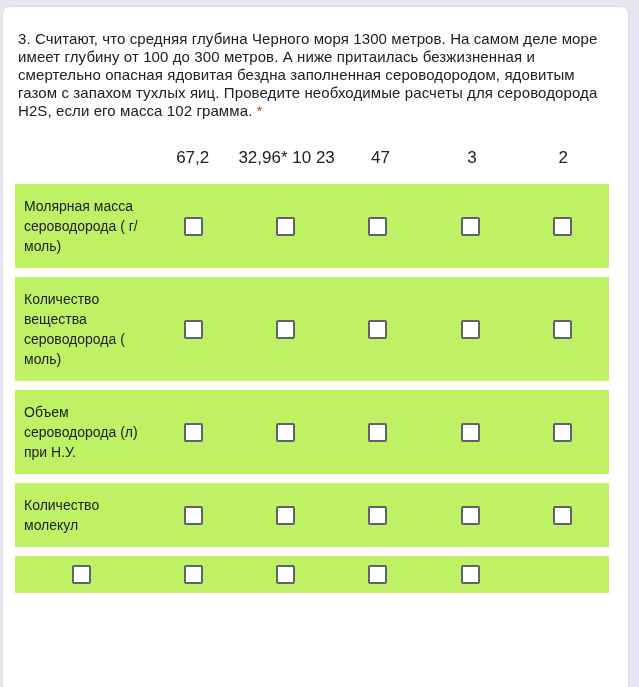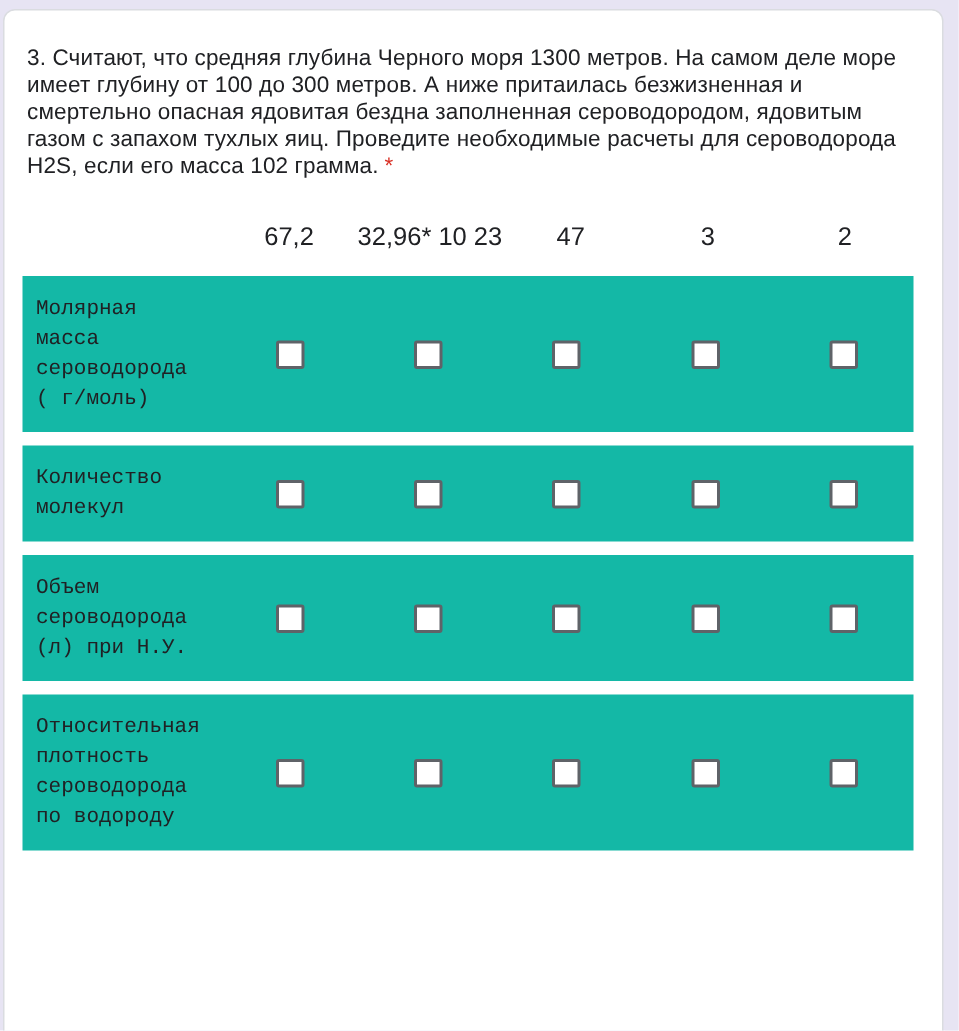--- a/index.html
+++ b/index.html
@@ -50,25 +50,24 @@
     padding: 10px 0 16px 0;
   }
   .col-header {
     text-align: center;
     font-size: 17px;
     color: #202124;
     align-self: center;
     white-space: nowrap;
   }
   .grid-row {
-    background: #14b8a6;
+    background: #bef264;
     margin-bottom: 9px;
     padding: 9px 0;
     align-items: center;
-    font-family: Liberation Mono, monospace;
   }
   .row-label {
     font-size: 14px;
     line-height: 20px;
     color: #202124;
     padding: 3px 8px 3px 9px;
     box-sizing: border-box;
   }
   .cb-cell {
     display: flex;
@@ -121,57 +120,74 @@
             <div class="checkbox" role="checkbox" aria-checked="false"></div>
           </div>
           <div class="cb-cell">
             <div class="checkbox" role="checkbox" aria-checked="false"></div>
           </div>
           <div class="cb-cell">
             <div class="checkbox" role="checkbox" aria-checked="false"></div>
           </div>
         </div>
         <div class="grid-row">
+          <div class="row-label">Количество вещества сероводорода ( моль)</div>
+          <div class="cb-cell">
+            <div class="checkbox" role="checkbox" aria-checked="false"></div>
+          </div>
+          <div class="cb-cell">
+            <div class="checkbox" role="checkbox" aria-checked="false"></div>
+          </div>
+          <div class="cb-cell">
+            <div class="checkbox" role="checkbox" aria-checked="false"></div>
+          </div>
+          <div class="cb-cell">
+            <div class="checkbox" role="checkbox" aria-checked="false"></div>
+          </div>
+          <div class="cb-cell">
+            <div class="checkbox" role="checkbox" aria-checked="false"></div>
+          </div>
+        </div>
+        <div class="grid-row">
+          <div class="row-label">Объем сероводорода (л) при Н.У.</div>
+          <div class="cb-cell">
+            <div class="checkbox" role="checkbox" aria-checked="false"></div>
+          </div>
+          <div class="cb-cell">
+            <div class="checkbox" role="checkbox" aria-checked="false"></div>
+          </div>
+          <div class="cb-cell">
+            <div class="checkbox" role="checkbox" aria-checked="false"></div>
+          </div>
+          <div class="cb-cell">
+            <div class="checkbox" role="checkbox" aria-checked="false"></div>
+          </div>
+          <div class="cb-cell">
+            <div class="checkbox" role="checkbox" aria-checked="false"></div>
+          </div>
+        </div>
+        <div class="grid-row">
           <div class="row-label">Количество молекул</div>
           <div class="cb-cell">
             <div class="checkbox" role="checkbox" aria-checked="false"></div>
           </div>
           <div class="cb-cell">
             <div class="checkbox" role="checkbox" aria-checked="false"></div>
           </div>
           <div class="cb-cell">
             <div class="checkbox" role="checkbox" aria-checked="false"></div>
           </div>
           <div class="cb-cell">
             <div class="checkbox" role="checkbox" aria-checked="false"></div>
           </div>
           <div class="cb-cell">
             <div class="checkbox" role="checkbox" aria-checked="false"></div>
           </div>
         </div>
         <div class="grid-row">
-          <div class="row-label">Объем сероводорода (л) при Н.У.</div>
-          <div class="cb-cell">
-            <div class="checkbox" role="checkbox" aria-checked="false"></div>
-          </div>
-          <div class="cb-cell">
-            <div class="checkbox" role="checkbox" aria-checked="false"></div>
-          </div>
-          <div class="cb-cell">
-            <div class="checkbox" role="checkbox" aria-checked="false"></div>
-          </div>
-          <div class="cb-cell">
-            <div class="checkbox" role="checkbox" aria-checked="false"></div>
-          </div>
-          <div class="cb-cell">
-            <div class="checkbox" role="checkbox" aria-checked="false"></div>
-          </div>
-        </div>
-        <div class="grid-row">
-          <div class="row-label">Относительная плотность сероводорода по водороду</div>
           <div class="cb-cell">
             <div class="checkbox" role="checkbox" aria-checked="false"></div>
           </div>
           <div class="cb-cell">
             <div class="checkbox" role="checkbox" aria-checked="false"></div>
           </div>
           <div class="cb-cell">
             <div class="checkbox" role="checkbox" aria-checked="false"></div>
           </div>
           <div class="cb-cell">

